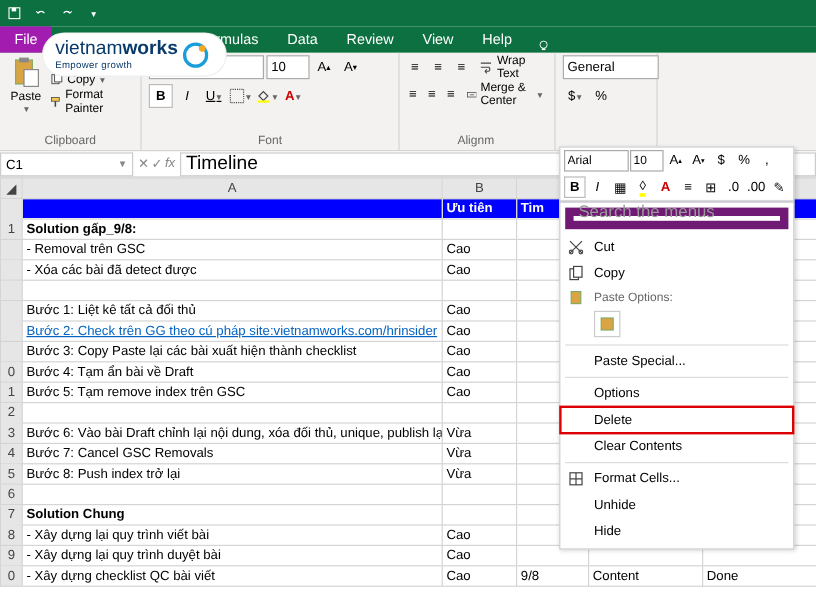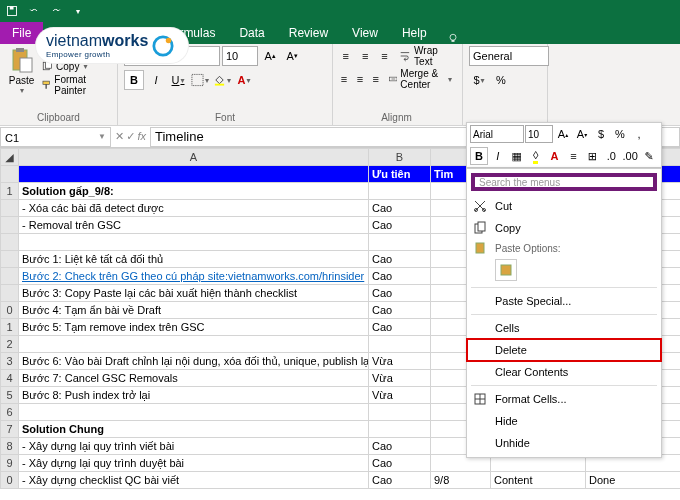--- a/index.html
+++ b/index.html
@@ -49,21 +49,21 @@
 
 .logo-overlay { position: absolute; left: 36px; top: 28px; z-index: 50; background: #fff; border-radius: 18px; padding: 4px 14px 4px 10px; display: flex; align-items: center; gap: 4px; box-shadow: 0 0 0 1px #eee; }
 .logo-overlay .vw-text { font-size: 16px; color: #0a3a6b; font-weight: 500; }
 .logo-overlay .vw-sub { font-size: 8px; color: #0a3a6b; letter-spacing: 0.3px; }
 .logo-overlay .vw-circ { width: 22px; height: 22px; }
 
 .namebox-row { height: 22px; background: #fff; border-bottom: 1px solid #ccc; display: flex; align-items: center; }
 .namebox { width: 111px; height: 20px; border: 1px solid #ccc; padding: 4px 4px; font-size: 11px; display: flex; align-items: flex-start; }
 .namebox .dd { margin-left: auto; color: #888; font-size: 8px; }
 .fx-btns { display: flex; gap: 2px; padding: 0 4px; color: #888; }
-.formula-bar { flex: 1; height: 20px; border: 1px solid #ccc; padding: 0 4px; font-size: 13px; display: flex; align-items: center; }
+.formula-bar { flex: 1; height: 20px; border: 1px solid #ccc; padding: 0 4px; font-size: 16px; display: flex; align-items: center; }
 
 .grid-area { position: relative; }
 table.sheet { border-collapse: collapse; width: 680px; table-layout: fixed; }
 table.sheet th, table.sheet td { border: 1px solid #d4d4d4; font-size: 11px; height: 17px; padding: 0 3px; overflow: hidden; white-space: nowrap; text-align: left; }
 table.sheet th { background: #e6e6e6; font-weight: normal; text-align: center; color: #444; }
 table.sheet th.rowhdr { width: 18px; text-align: center; }
 table.sheet th.colA { width: 350px; }
 table.sheet th.colB { width: 62px; }
 table.sheet th.colC { width: 60px; }
 table.sheet th.colD { width: 95px; }
@@ -72,21 +72,21 @@
 td.center { text-align: center; }
 td a { color: #0563c1; text-decoration: underline; text-align: right; }
 
 .mini-toolbar { position: absolute; left: 466px; top: 122px; width: 196px; background: #fff; border: 1px solid #ccc; box-shadow: 1px 1px 4px rgba(0,0,0,0.2); z-index: 100; }
 .mini-toolbar .mrow { display: flex; gap: 1px; align-items: center; padding: 2px 3px; }
 .mini-toolbar .msel { height: 18px; border: 1px solid #aaa; font-size: 10px; padding: 0 2px; background: #fff; }
 .mini-toolbar .mbtn { width: 18px; height: 18px; display: flex; align-items: center; justify-content: center; border: 1px solid transparent; font-size: 11px; }
 .mini-toolbar .mbtn.boxed { border: 1px solid #bbb; }
 
 .context-menu { position: absolute; left: 466px; top: 168px; width: 196px; background: #fff; border: 1px solid #ccc; box-shadow: 1px 1px 4px rgba(0,0,0,0.2); z-index: 100; padding-bottom: 3px; }
-.context-menu .search { margin: 4px; height: 18px; border: 4px solid #701a75; font-size: 10px; color: #999; padding: 0 4px; display: flex; align-items: flex-start; }
+.context-menu .search { margin: 4px; height: 18px; border: 7px solid #701a75; font-size: 14px; color: #999; padding: 0 4px; display: flex; align-items: flex-end; }
 .context-menu .mi { display: flex; align-items: center; height: 22px; padding: 0 6px 0 28px; font-size: 11px; position: relative; cursor: pointer; }
 .context-menu .mi .mic { position: absolute; left: 6px; width: 14px; height: 14px; }
 .context-menu .mi.label-only { color: #666; font-size: 10px; height: 18px; cursor: default; }
 .context-menu .sep { height: 1px; background: #ddd; margin: 2px 4px; }
 .context-menu .mi.hl { outline: 2px solid #d00; outline-offset: -1px; }
 .paste-opts { display: flex; gap: 3px; padding: 2px 0 4px 28px; }
 .paste-opts .po { width: 22px; height: 22px; border: 1px solid #ccc; background: #fff; display: flex; align-items: center; justify-content: center; }
 .tiny-dd { font-size: 8px; color: #666; margin-left: 1px; }
 </style>
 </head>
@@ -300,29 +300,29 @@
         <tr>
           <th class="rowhdr">1</th>
           <td style="font-weight: bold;">Solution gấp_9/8:</td>
           <td class="center"></td>
           <td class="center"></td>
           <td class="center"></td>
           <td class="center"></td>
         </tr>
         <tr>
           <th class="rowhdr"></th>
+          <td>- Removal trên GSC</td>
+          <td class="center">Cao</td>
+          <td class="center"></td>
+          <td class="center"></td>
+          <td class="center"></td>
+        </tr>
+        <tr>
+          <th class="rowhdr"></th>
           <td>- Xóa các bài đã detect được</td>
-          <td class="center">Cao</td>
-          <td class="center"></td>
-          <td class="center"></td>
-          <td class="center"></td>
-        </tr>
-        <tr>
-          <th class="rowhdr"></th>
-          <td>- Removal trên GSC</td>
           <td class="center">Cao</td>
           <td class="center"></td>
           <td class="center"></td>
           <td class="center"></td>
         </tr>
         <tr>
           <th class="rowhdr"></th>
           <td></td>
           <td class="center"></td>
           <td class="center"></td>
@@ -504,35 +504,35 @@
           <rect x="2" y="2" width="10" height="10" fill="#d9a441" stroke="#8a6"></rect>
         </svg>
       </div>
   </div>
   <div class="sep"></div>
   <div class="mi">
       <span>Paste Special...</span>
     </div>
   <div class="sep"></div>
   <div class="mi">
-      <span>Cells</span>
+      <span>Options</span>
     </div>
   <div class="mi hl">
       <span>Delete</span>
     </div>
   <div class="mi">
       <span>Clear Contents</span>
     </div>
   <div class="sep"></div>
   <div class="mi">
       <svg class="mic" viewBox="0 0 14 14">
         <rect x="2" y="2" width="10" height="10" fill="none" stroke="#444"></rect>
         <path d="M2 7 H12 M7 2 V12" stroke="#444"></path>
       </svg>
       <span>Format Cells...</span>
     </div>
   <div class="mi">
+      <span>Unhide</span>
+    </div>
+  <div class="mi">
       <span>Hide</span>
     </div>
-  <div class="mi">
-      <span>Unhide</span>
-    </div>
 </div>
 
 </body></html>

